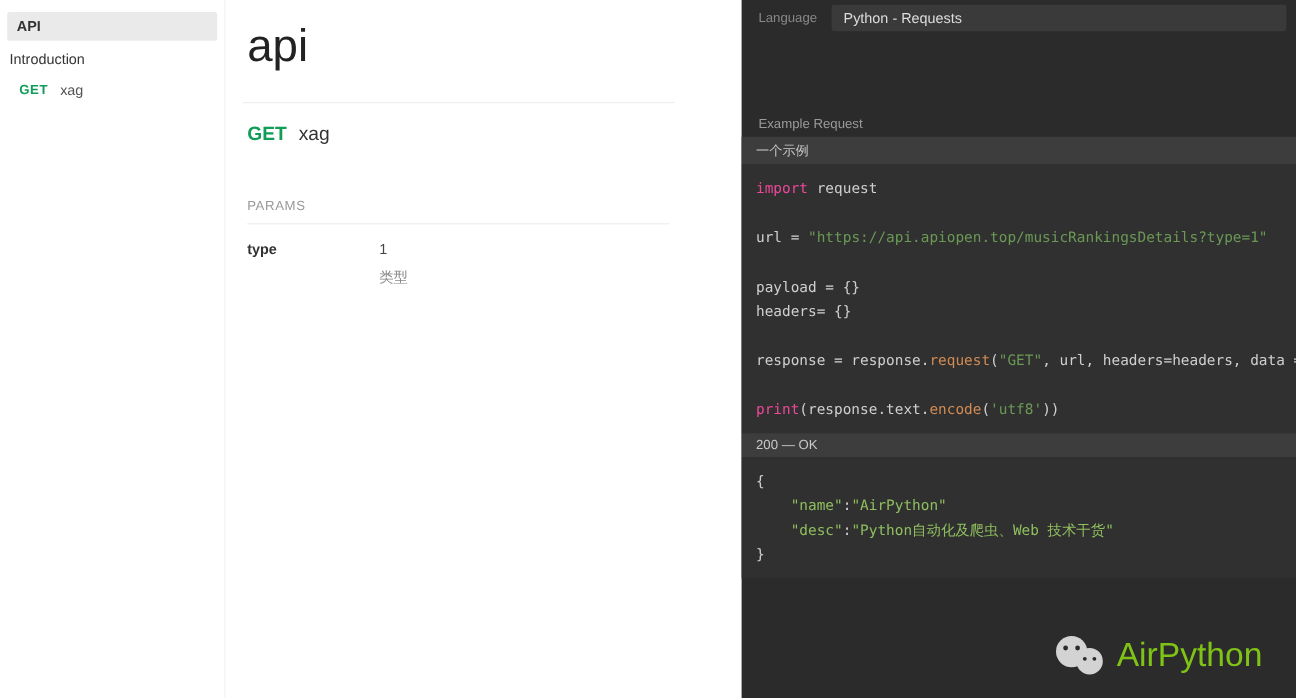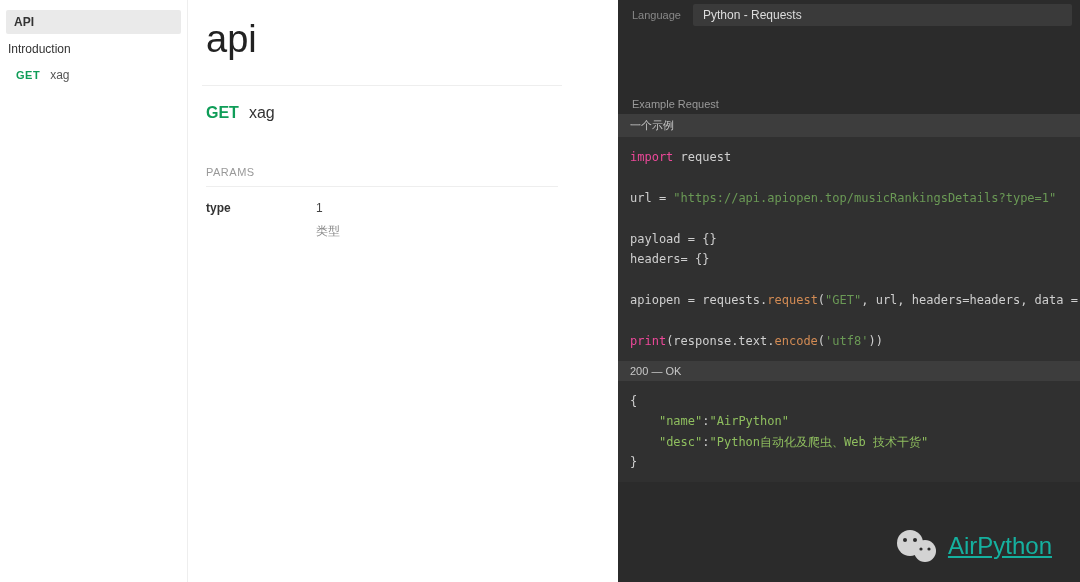--- a/index.html
+++ b/index.html
@@ -41,21 +41,21 @@
   .codeblock { background: #303030; color: #ddd; padding: 10px 12px; line-height: 1.7; white-space: pre; overflow: hidden; }
 
   .tk-kw   { color: #ec4899; } 
   .tk-var  { color: #cfcfcf; }
   .tk-str  { color: #6a9955; } 
   .tk-str2 { color: #8fbf5f; }
   .tk-call { color: #d28b54; }
 
   
   .watermark { position: absolute; bottom: 18px; right: 28px; display: flex; align-items: center; gap: 10px; opacity: .95; pointer-events: none; }
-  .watermark-text { color: #14b8a6; font-family: -apple-system, Arial, sans-serif; font-size: 24px; font-weight: 400; text-decoration: underline; }
+  .watermark-text { color: #84cc16; font-family: -apple-system, Arial, sans-serif; font-size: 28px; font-weight: 400; }
 </style>
 </head>
 <body>
 
 <div class="app">
 
   <aside class="sidebar">
     <div class="side-header">API</div>
     <div class="side-item">Introduction</div>
     <div class="side-sub">
@@ -92,21 +92,21 @@
 
     <div class="sec-title">Example Request</div>
     <div class="codehead">一个示例</div>
     <div class="codeblock"><span class="tk-kw">import</span><span class="tk-var"> request</span>
 
 <span class="tk-var">url = </span><span class="tk-str">"https://api.apiopen.top/musicRankingsDetails?type=1"</span>
 
 <span class="tk-var">payload = {}</span>
 <span class="tk-var">headers= {}</span>
 
-<span class="tk-var">apiopen = requests.</span><span class="tk-call">request</span><span class="tk-var">(</span><span class="tk-str">"GET"</span><span class="tk-var">, url, headers=headers, data = payload)</span>
+<span class="tk-var">response = response.</span><span class="tk-call">request</span><span class="tk-var">(</span><span class="tk-str">"GET"</span><span class="tk-var">, url, headers=headers, data = payload)</span>
 
 <span class="tk-kw">print</span><span class="tk-var">(response.text.</span><span class="tk-call">encode</span><span class="tk-var">(</span><span class="tk-str">'utf8'</span><span class="tk-var">))</span></div>
 
     <div class="codehead">200 — OK</div>
     <div class="codeblock"><span class="tk-var">{</span>
     <span class="tk-str2">"name"</span><span class="tk-var">:</span><span class="tk-str2">"AirPython"</span>
     <span class="tk-str2">"desc"</span><span class="tk-var">:</span><span class="tk-str2">"Python自动化及爬虫、Web 技术干货"</span>
 <span class="tk-var">}</span></div>
 
     <div class="watermark">

